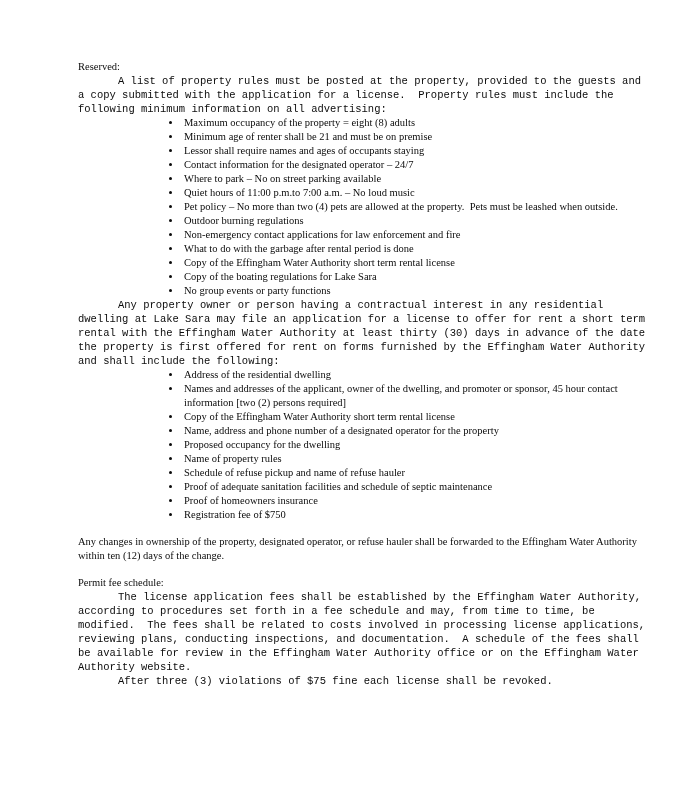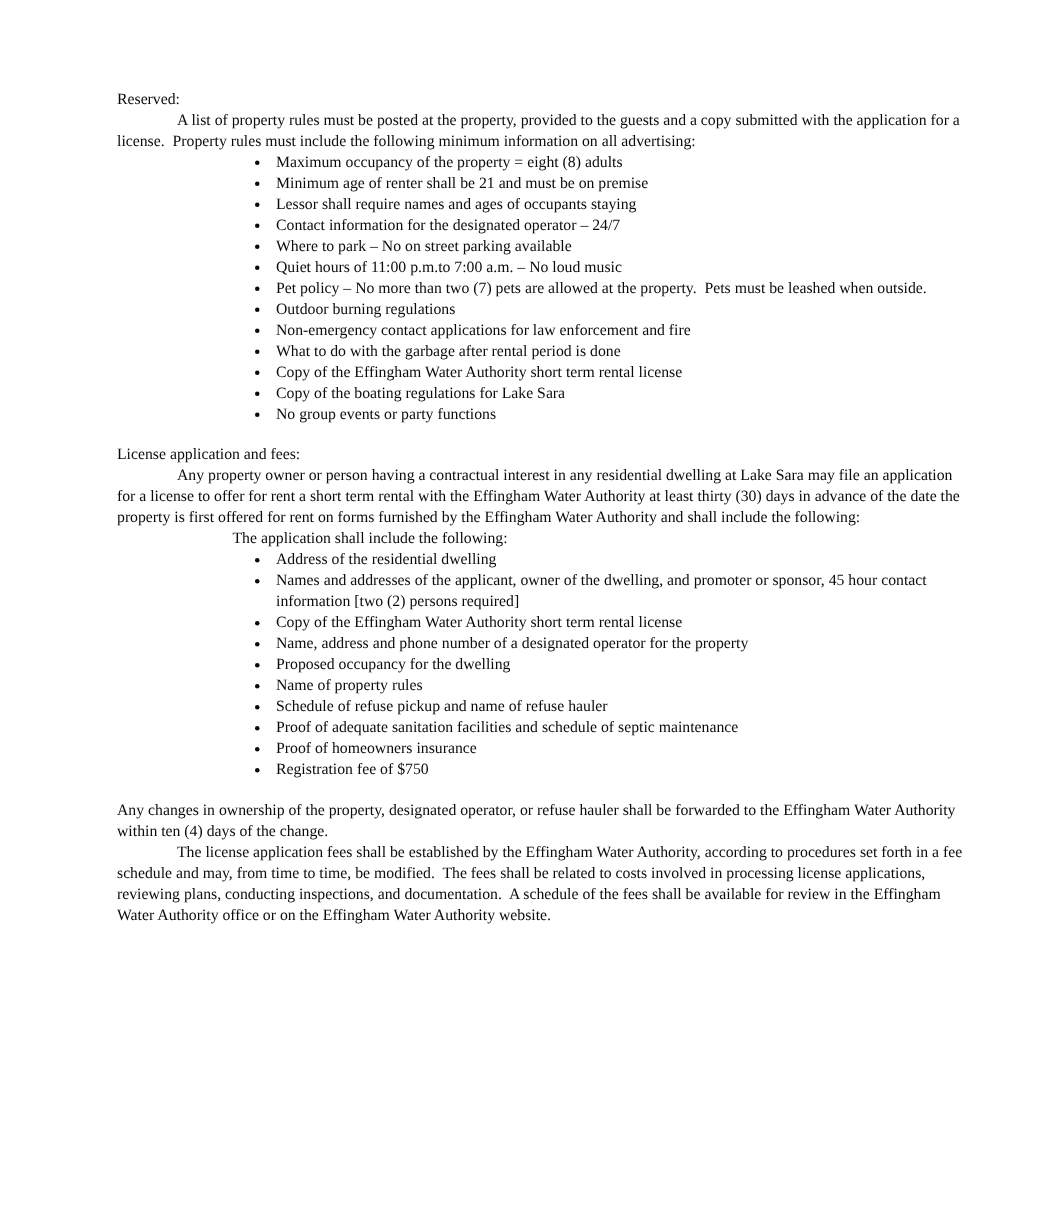--- a/index.html
+++ b/index.html
@@ -26,20 +26,21 @@
     white-space: pre-wrap;
   }
   .heading {
     margin: 0;
   }
   .gap-above {
     margin-top: 13px;
   }
   .first-indent {
     text-indent: 40px;
+    font-family: Liberation Mono, monospace;
   }
   .sub-intro {
     padding-left: 77px;
   }
   ul.bullets {
     margin: 0;
     padding: 0 0 0 104px;
     list-style: disc outside;
   }
   ul.bullets li {
@@ -57,49 +58,49 @@
 
   <section>
     <p class="first-indent">A list of property rules must be posted at the property, provided to the guests and a copy submitted with the application for a license.  Property rules must include the following minimum information on all advertising:</p>
     <ul class="bullets">
       <li>Maximum occupancy of the property = eight (8) adults</li>
       <li>Minimum age of renter shall be 21 and must be on premise</li>
       <li>Lessor shall require names and ages of occupants staying</li>
       <li>Contact information for the designated operator – 24/7</li>
       <li>Where to park – No on street parking available</li>
       <li>Quiet hours of 11:00 p.m.to 7:00 a.m. – No loud music</li>
-      <li>Pet policy – No more than two (7) pets are allowed at the property.  Pets must be leashed when outside.</li>
+      <li>Pet policy – No more than two (4) pets are allowed at the property.  Pets must be leashed when outside.</li>
       <li>Outdoor burning regulations</li>
       <li>Non-emergency contact applications for law enforcement and fire</li>
       <li>What to do with the garbage after rental period is done</li>
       <li>Copy of the Effingham Water Authority short term rental license</li>
       <li>Copy of the boating regulations for Lake Sara</li>
       <li>No group events or party functions</li>
     </ul>
   </section>
 
   <section>
-    <p class="heading gap-above">License application and fees:</p>
     <p class="first-indent">Any property owner or person having a contractual interest in any residential dwelling at Lake Sara may file an application for a license to offer for rent a short term rental with the Effingham Water Authority at least thirty (30) days in advance of the date the property is first offered for rent on forms furnished by the Effingham Water Authority and shall include the following:</p>
-    <p class="sub-intro">The application shall include the following:</p>
     <ul class="bullets">
       <li>Address of the residential dwelling</li>
       <li>Names and addresses of the applicant, owner of the dwelling, and promoter or sponsor, 45 hour contact information [two (2) persons required]</li>
       <li>Copy of the Effingham Water Authority short term rental license</li>
       <li>Name, address and phone number of a designated operator for the property</li>
       <li>Proposed occupancy for the dwelling</li>
       <li>Name of property rules</li>
       <li>Schedule of refuse pickup and name of refuse hauler</li>
       <li>Proof of adequate sanitation facilities and schedule of septic maintenance</li>
       <li>Proof of homeowners insurance</li>
       <li>Registration fee of $750</li>
     </ul>
-    <p class="gap-above">Any changes in ownership of the property, designated operator, or refuse hauler shall be forwarded to the Effingham Water Authority within ten (4) days of the change.</p>
+    <p class="gap-above">Any changes in ownership of the property, designated operator, or refuse hauler shall be forwarded to the Effingham Water Authority within ten (12) days of the change.</p>
   </section>
 
   <section>
+    <p class="heading gap-above">Permit fee schedule:</p>
     <p class="first-indent">The license application fees shall be established by the Effingham Water Authority, according to procedures set forth in a fee schedule and may, from time to time, be modified.  The fees shall be related to costs involved in processing license applications, reviewing plans, conducting inspections, and documentation.  A schedule of the fees shall be available for review in the Effingham Water Authority office or on the Effingham Water Authority website.</p>
   </section>
 
   <section>
+    <p class="first-indent">After three (3) violations of $75 fine each license shall be revoked.</p>
   </section>
 
 </div>
 
 </body></html>

